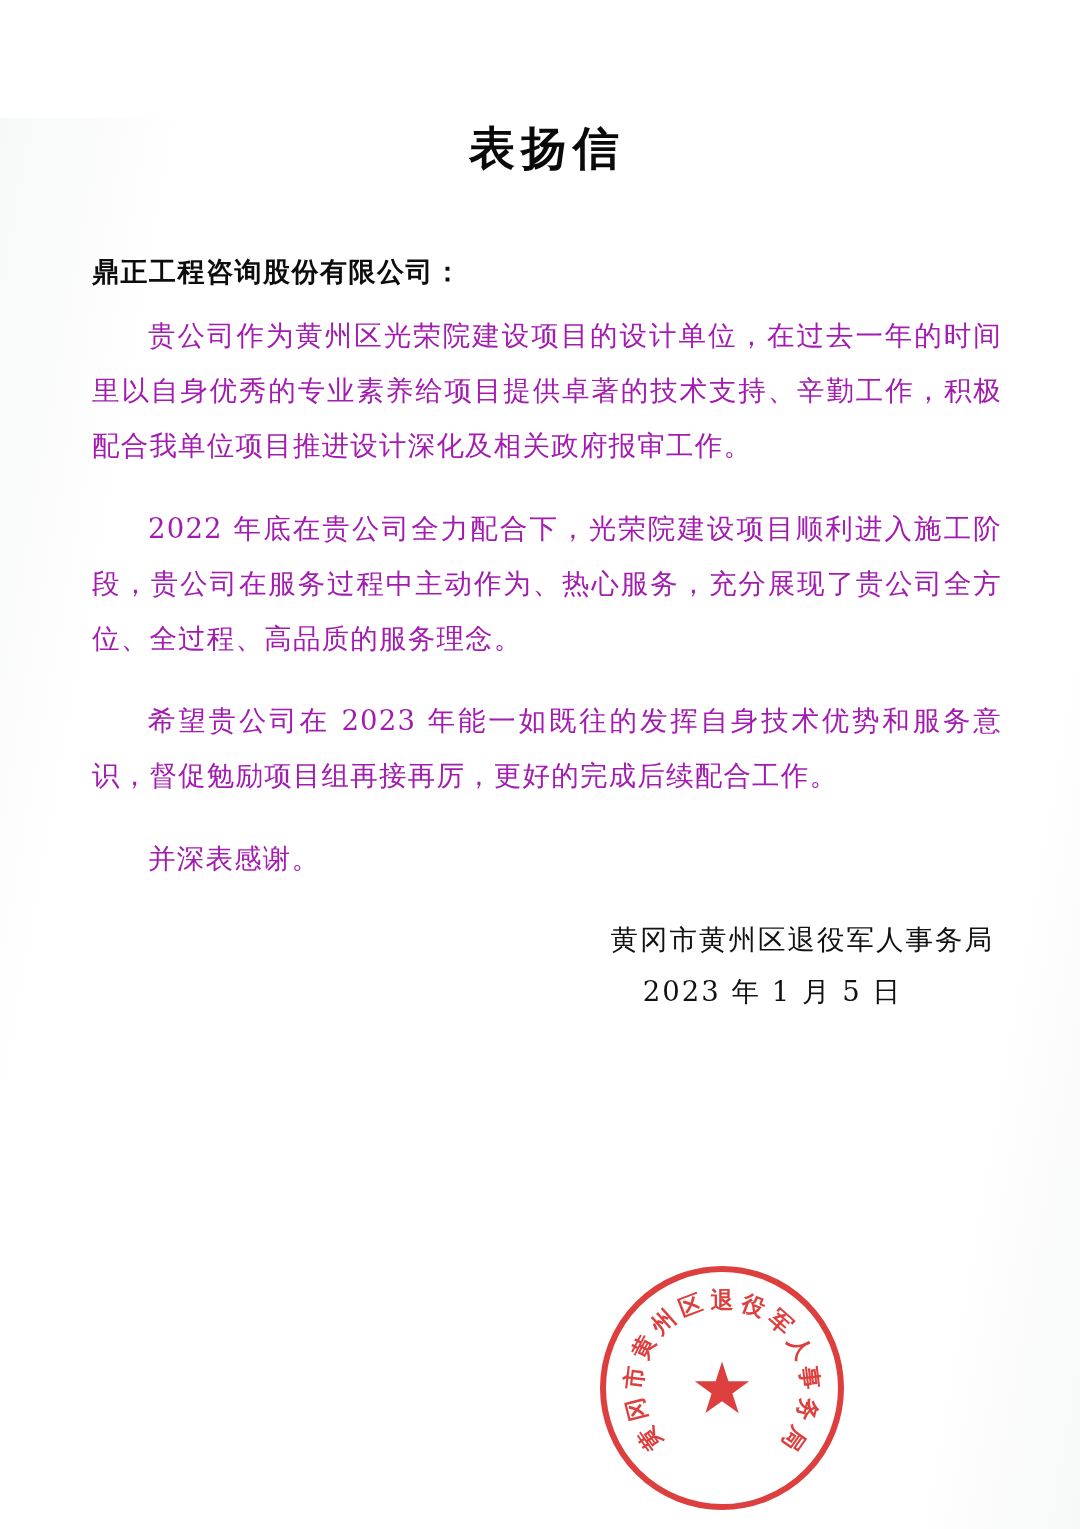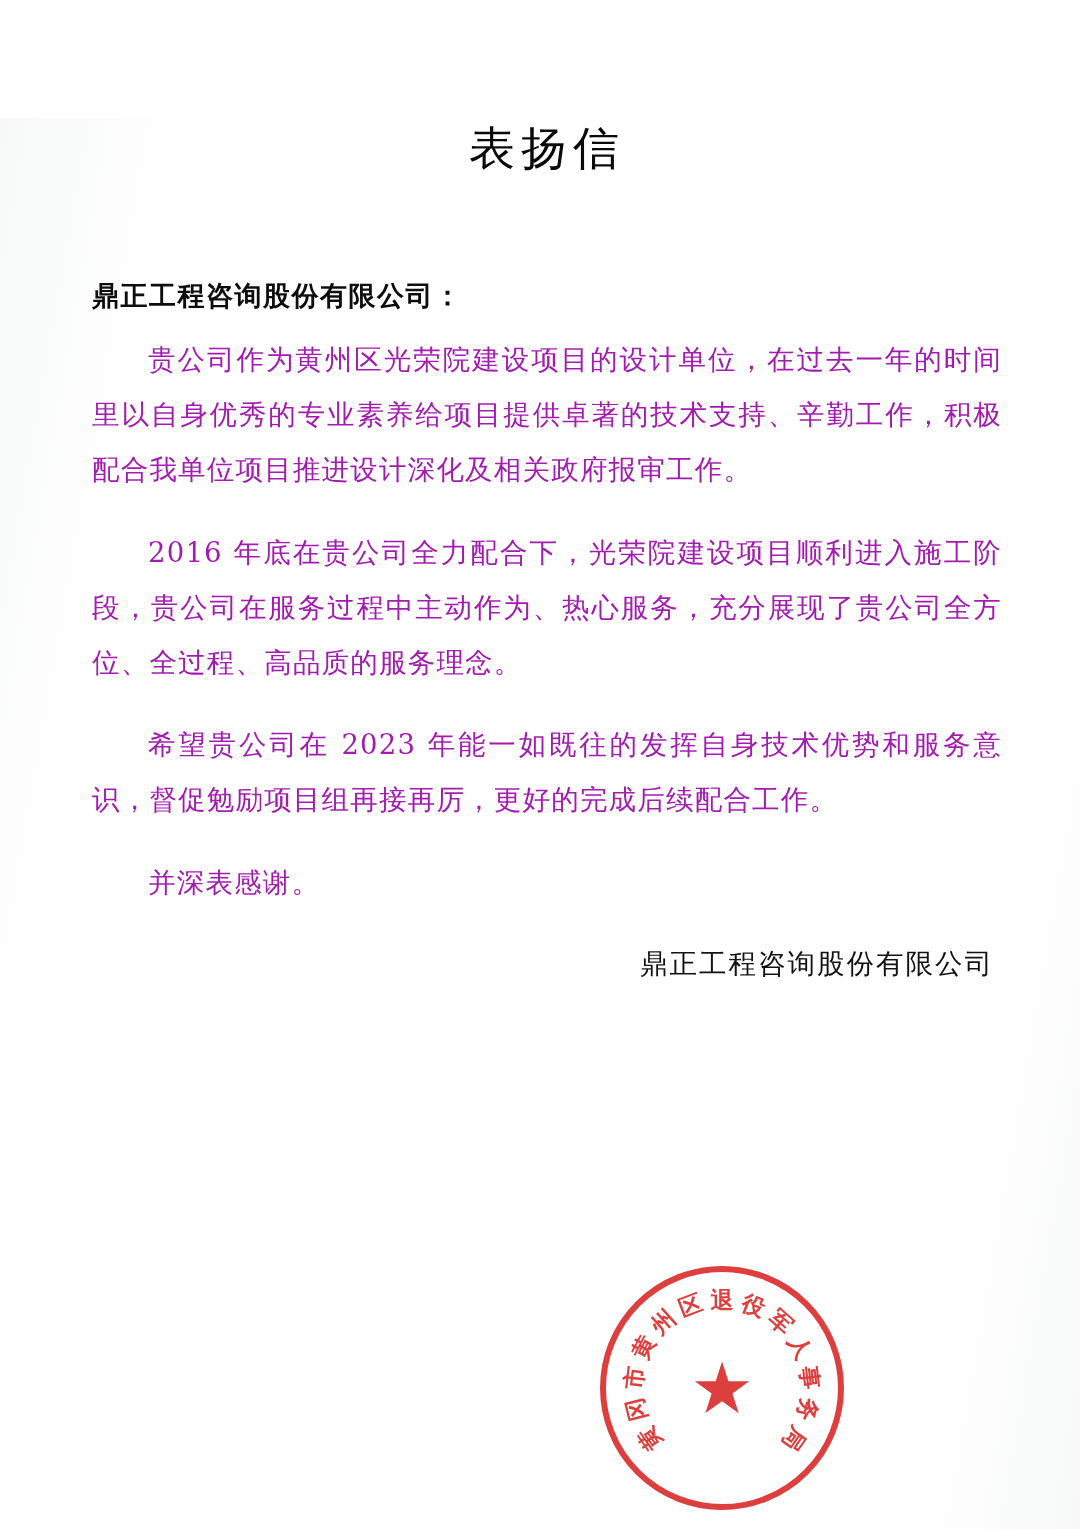--- a/index.html
+++ b/index.html
@@ -35,30 +35,30 @@
 
   .doc-body {
     position: relative;
     z-index: 2;
     padding: 0 78px 0 92px;
   }
 
   .doc-title {
     text-align: center;
     font-size: 46px;
-    font-weight: normal;
+    font-weight: bold;
     letter-spacing: 6px;
     margin-top: 118px;
     margin-bottom: 0;
     font-family: "DejaVu Serif", "Liberation Serif", serif;
     color: #0a0a0a;
   }
 
   .recipient {
-    margin-top: 98px;
+    margin-top: 74px;
     font-size: 27px;
     font-weight: bold;
     letter-spacing: 1.5px;
     color: #0d0d0d;
   }
 
   .para {
     margin-top: 18px;
     font-size: 27.5px;
     line-height: 55px;
@@ -143,29 +143,30 @@
 
 <div class="page">
   <div class="doc-body">
 
     <h1 class="doc-title">表扬信</h1>
 
     <div class="recipient">鼎正工程咨询股份有限公司：</div>
 
     <p class="para">贵公司作为黄州区光荣院建设项目的设计单位，在过去一年的时间里以自身优秀的专业素养给项目提供卓著的技术支持、辛勤工作，积极配合我单位项目推进设计深化及相关政府报审工作。</p>
 
-    <p class="para tight">2016 年底在贵公司全力配合下，光荣院建设项目顺利进入施工阶段，贵公司在服务过程中主动作为、热心服务，充分展现了贵公司全方位、全过程、高品质的服务理念。</p>
+    <p class="para tight">2022 年底在贵公司全力配合下，光荣院建设项目顺利进入施工阶段，贵公司在服务过程中主动作为、热心服务，充分展现了贵公司全方位、全过程、高品质的服务理念。</p>
 
 
     <p class="para tight">希望贵公司在 2023 年能一如既往的发挥自身技术优势和服务意识，督促勉励项目组再接再厉，更好的完成后续配合工作。</p>
 
     <p class="para tight">并深表感谢。</p>
 
     <div class="signature-block">
-      <span class="sign-line">鼎正工程咨询股份有限公司</span>
+      <span class="sign-line">黄冈市黄州区退役军人事务局</span>
+      <span class="sign-date">2023 年 1 月 5 日</span>
     </div>
 
   </div>
 
   <div class="seal">
     <div class="seal-inner"></div>
     <div class="star">★</div>
     <div class="seal-text" id="seal-text">
         <span style="transform: translate(-72.0854px, 50.4747px) rotate(-125deg) translate(-50%, -50%);">黄</span>
         <span style="transform: translate(-85.3237px, 21.5374px) rotate(-104.167deg) translate(-50%, -50%);">冈</span>

